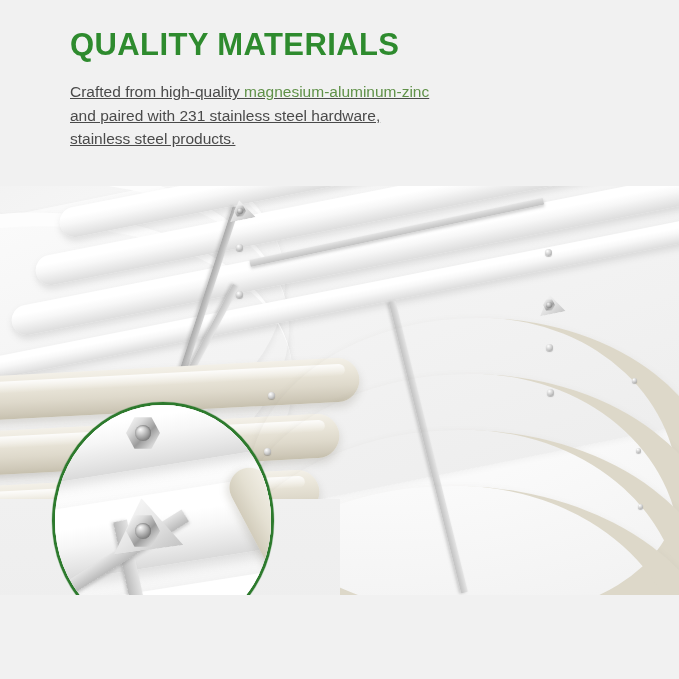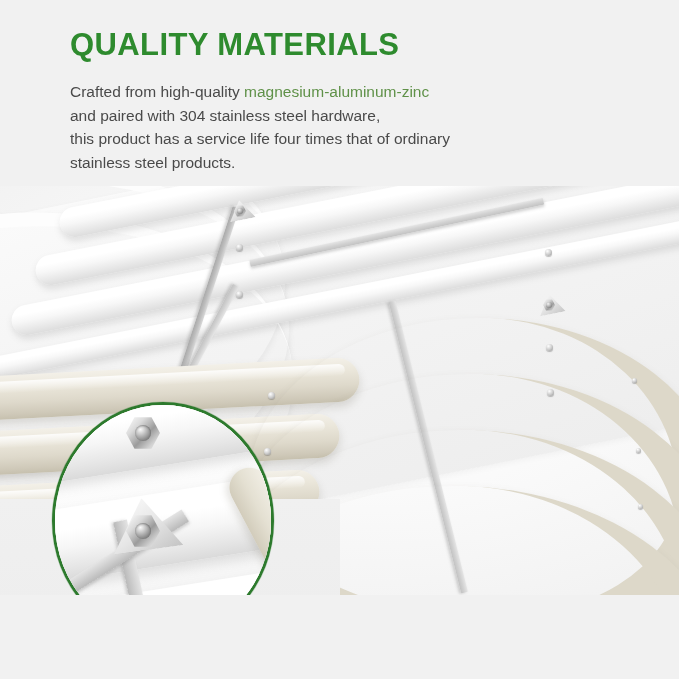--- a/index.html
+++ b/index.html
@@ -31,21 +31,21 @@
     margin:0 0 18px 0;
     line-height:1.1;
     white-space:nowrap;
   }
   .body-lines{
     font-size:15.5px;
     line-height:23.5px;
     color:#4a4a4a;
     font-weight:400;
   }
-  .body-lines .ln{ display:block; white-space:nowrap; }
+  .body-lines .ln{ display:block; white-space:nowrap;text-decoration:underline; }
   .hl{ color:#5f9148; }
 
   
   .photo{
     position:absolute;
     left:0; top:186px;
     width:679px; height:493px;
     overflow:hidden;
     background:#f1f1f1;
     z-index:10;
@@ -353,19 +353,18 @@
       </div>
 
       <div class="z-cream" style="left:188px; top:48px; width:120px; transform:rotate(62deg);"></div>
     </div>
   </div>
 
   <div class="textblock">
     <h1 class="headline">QUALITY MATERIALS</h1>
     <div class="body-lines">
       <span class="ln"><span>Crafted from high-quality </span><span class="hl">magnesium-aluminum-zinc</span></span>
-      <span class="ln">and paired with 304 stainless steel hardware,</span>
-      <span class="ln">this product has a service life four times that of ordinary</span>
+      <span class="ln">and paired with 231 stainless steel hardware,</span>
       <span class="ln">stainless steel products.</span>
     </div>
   </div>
 
 </div>
 
 </body></html>

